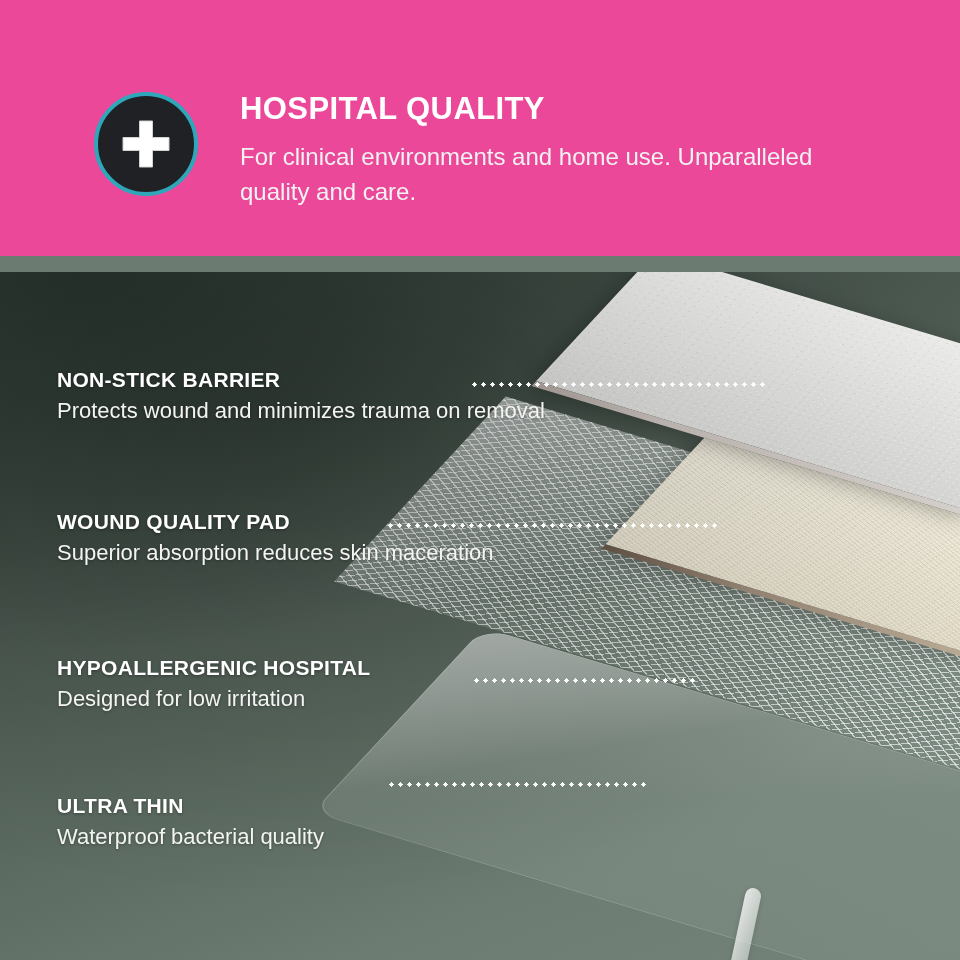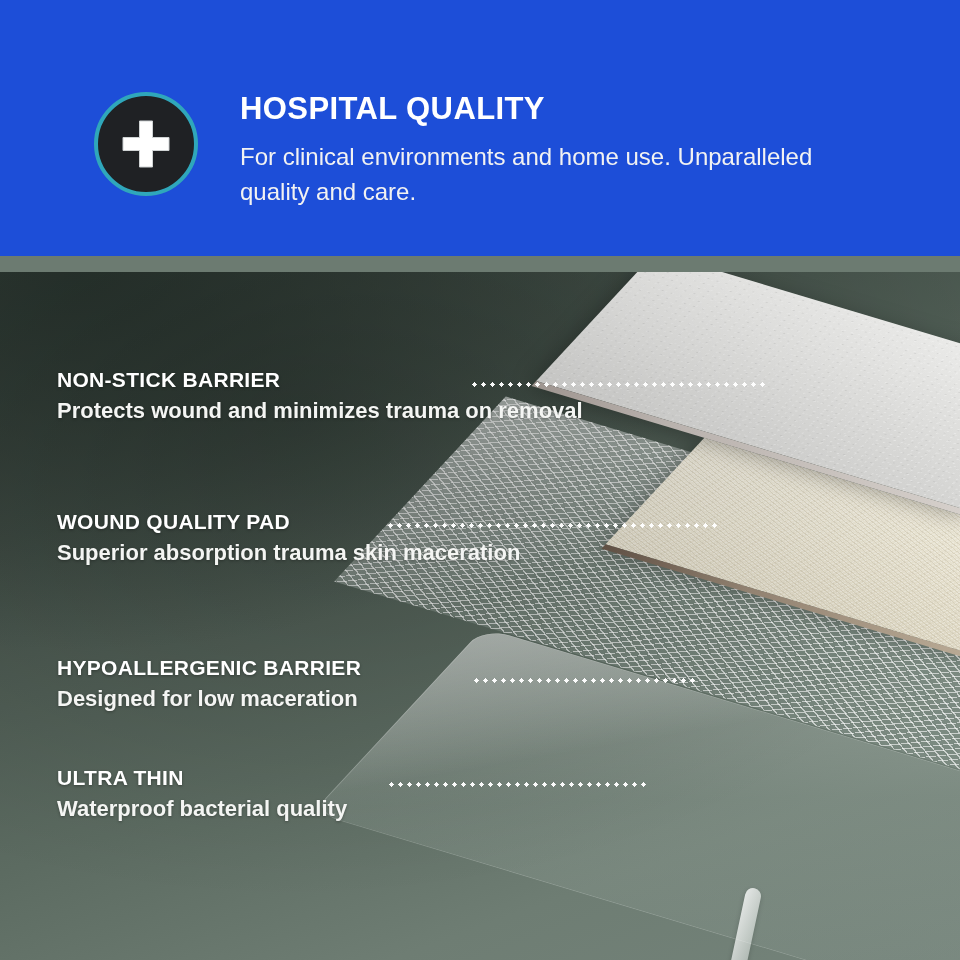--- a/index.html
+++ b/index.html
@@ -6,21 +6,21 @@
   body{
     width:960px;height:960px;overflow:hidden;
     font-family:"Liberation Sans", sans-serif;
     background:#6c7b71;
   }
   .stage{position:relative;width:960px;height:960px;overflow:hidden;}
 
   
   .header{
     position:absolute;left:0;top:0;width:960px;height:256px;
-    background:#1d4ed8;
+    background:#ec4899;
     display:flex;align-items:flex-start;
   }
   .badge{
     position:absolute;left:94px;top:92px;width:104px;height:104px;
     border-radius:50%;
     background:#1f2124;
     border:4px solid #2fa7bb;
     box-sizing:border-box;
     display:flex;align-items:center;justify-content:center;
   }
@@ -129,27 +129,27 @@
   }
 
   
   .features{position:absolute;left:0;top:272px;width:960px;height:496px;padding-left:35px;}
   .feature{position:absolute;left:57px;}
   .feature-title{
     color:#ffffff;font-size:21px;font-weight:bold;letter-spacing:.3px;
     margin:0;white-space:nowrap;text-shadow:0 1px 3px rgba(0,0,0,.35);
   }
   .feature-desc{
-    color:#f4f5f3;font-size:22px;font-weight:700;line-height:1.28;
+    color:#f4f5f3;font-size:22px;font-weight:400;line-height:1.28;
     margin:5px 0 0 0;text-shadow:0 1px 3px rgba(0,0,0,.32);
   }
   .f1{top:96px;}
   .f2{top:238px;}
   .f3{top:384px;}
-  .f4{top:494px;}
+  .f4{top:522px;}
 
   
   .leader{
     position:absolute;height:5px;
     background-image:radial-gradient(circle, #ffffff 0 2px, rgba(255,255,255,0) 2.2px);
     background-size:9px 5px;background-repeat:repeat-x;
     opacity:.97;
   }
   .l1{left:470px;top:110px;width:296px;}
   .l2{left:386px;top:251px;width:333px;}
@@ -208,27 +208,27 @@
   <div class="features">
 
     <div class="feature f1">
       <p class="feature-title">NON-STICK BARRIER</p>
       <p class="feature-desc">Protects wound and minimizes trauma on removal</p>
     </div>
     <div class="leader l1"></div>
 
     <div class="feature f2">
       <p class="feature-title">WOUND QUALITY PAD</p>
-      <p class="feature-desc">Superior absorption trauma skin maceration</p>
+      <p class="feature-desc">Superior absorption reduces skin maceration</p>
     </div>
     <div class="leader l2"></div>
 
     <div class="feature f3">
-      <p class="feature-title">HYPOALLERGENIC BARRIER</p>
-      <p class="feature-desc">Designed for low maceration</p>
+      <p class="feature-title">HYPOALLERGENIC HOSPITAL</p>
+      <p class="feature-desc">Designed for low irritation</p>
     </div>
     <div class="leader l3"></div>
 
     <div class="feature f4">
       <p class="feature-title">ULTRA THIN</p>
       <p class="feature-desc">Waterproof bacterial quality</p>
     </div>
     <div class="leader l4"></div>
 
   </div>

